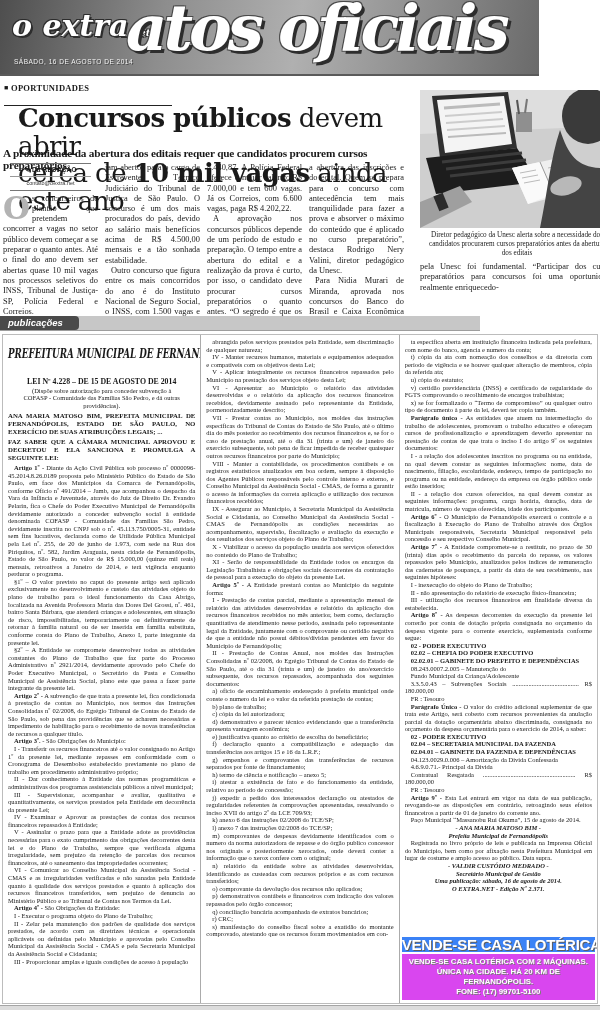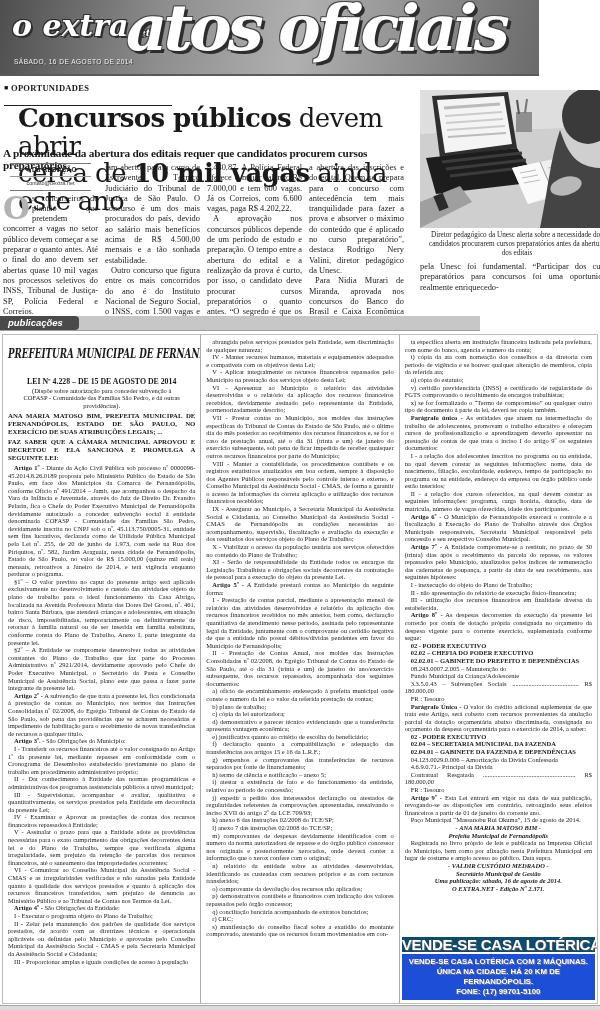--- a/index.html
+++ b/index.html
@@ -67,24 +67,24 @@
   .org-title{font-family:"DejaVu Serif",serif;font-style:italic;font-weight:bold;font-size:12.5px;
     white-space:nowrap;transform:scaleX(.70);transform-origin:left center;letter-spacing:0;}
   .law-title{font-weight:bold;font-size:7.8px;text-align:center;margin:8px 0 1px 0;}
   .law-caption{font-size:6.5px;line-height:7.8px;text-align:center;padding:0 14px;}
   .preamble{font-weight:bold;font-size:6.8px;line-height:8px;text-align:justify;margin-top:2px;}
   .col3{position:relative;}
   .col3-flow{height:calc(100% - 72px);overflow:hidden;}
 
   
   .ad{position:absolute;left:2px;right:2px;bottom:3px;}
-  .ad-head{background:#0c4a6e;color:#fff;font-family:"Liberation Sans",sans-serif;font-weight:bold;
+  .ad-head{background:#3b82f6;color:#fff;font-family:"Liberation Sans",sans-serif;font-weight:bold;
     font-size:15px;text-align:center;padding:4px 0 3px 0;letter-spacing:-.2px;
     text-shadow:1px 1px 0 #5e5e5e;white-space:nowrap;}
-  .ad-body{background:#1d4ed8;color:#fff;font-family:"Liberation Sans",sans-serif;font-weight:bold;
+  .ad-body{background:#d946ef;color:#fff;font-family:"Liberation Sans",sans-serif;font-weight:bold;
     font-size:7.8px;line-height:10px;text-align:center;padding:3px 1px;margin-top:2px;
     text-shadow:1px 1px 0 #7c7c7c;}
 
   .bottom-strip{position:absolute;left:0;top:1005px;width:600px;height:5px;background:#dcdcdc;
     border-top:1px solid #a5a5a5;}
 </style>
 </head>
 <body>
 
 <div class="page">

